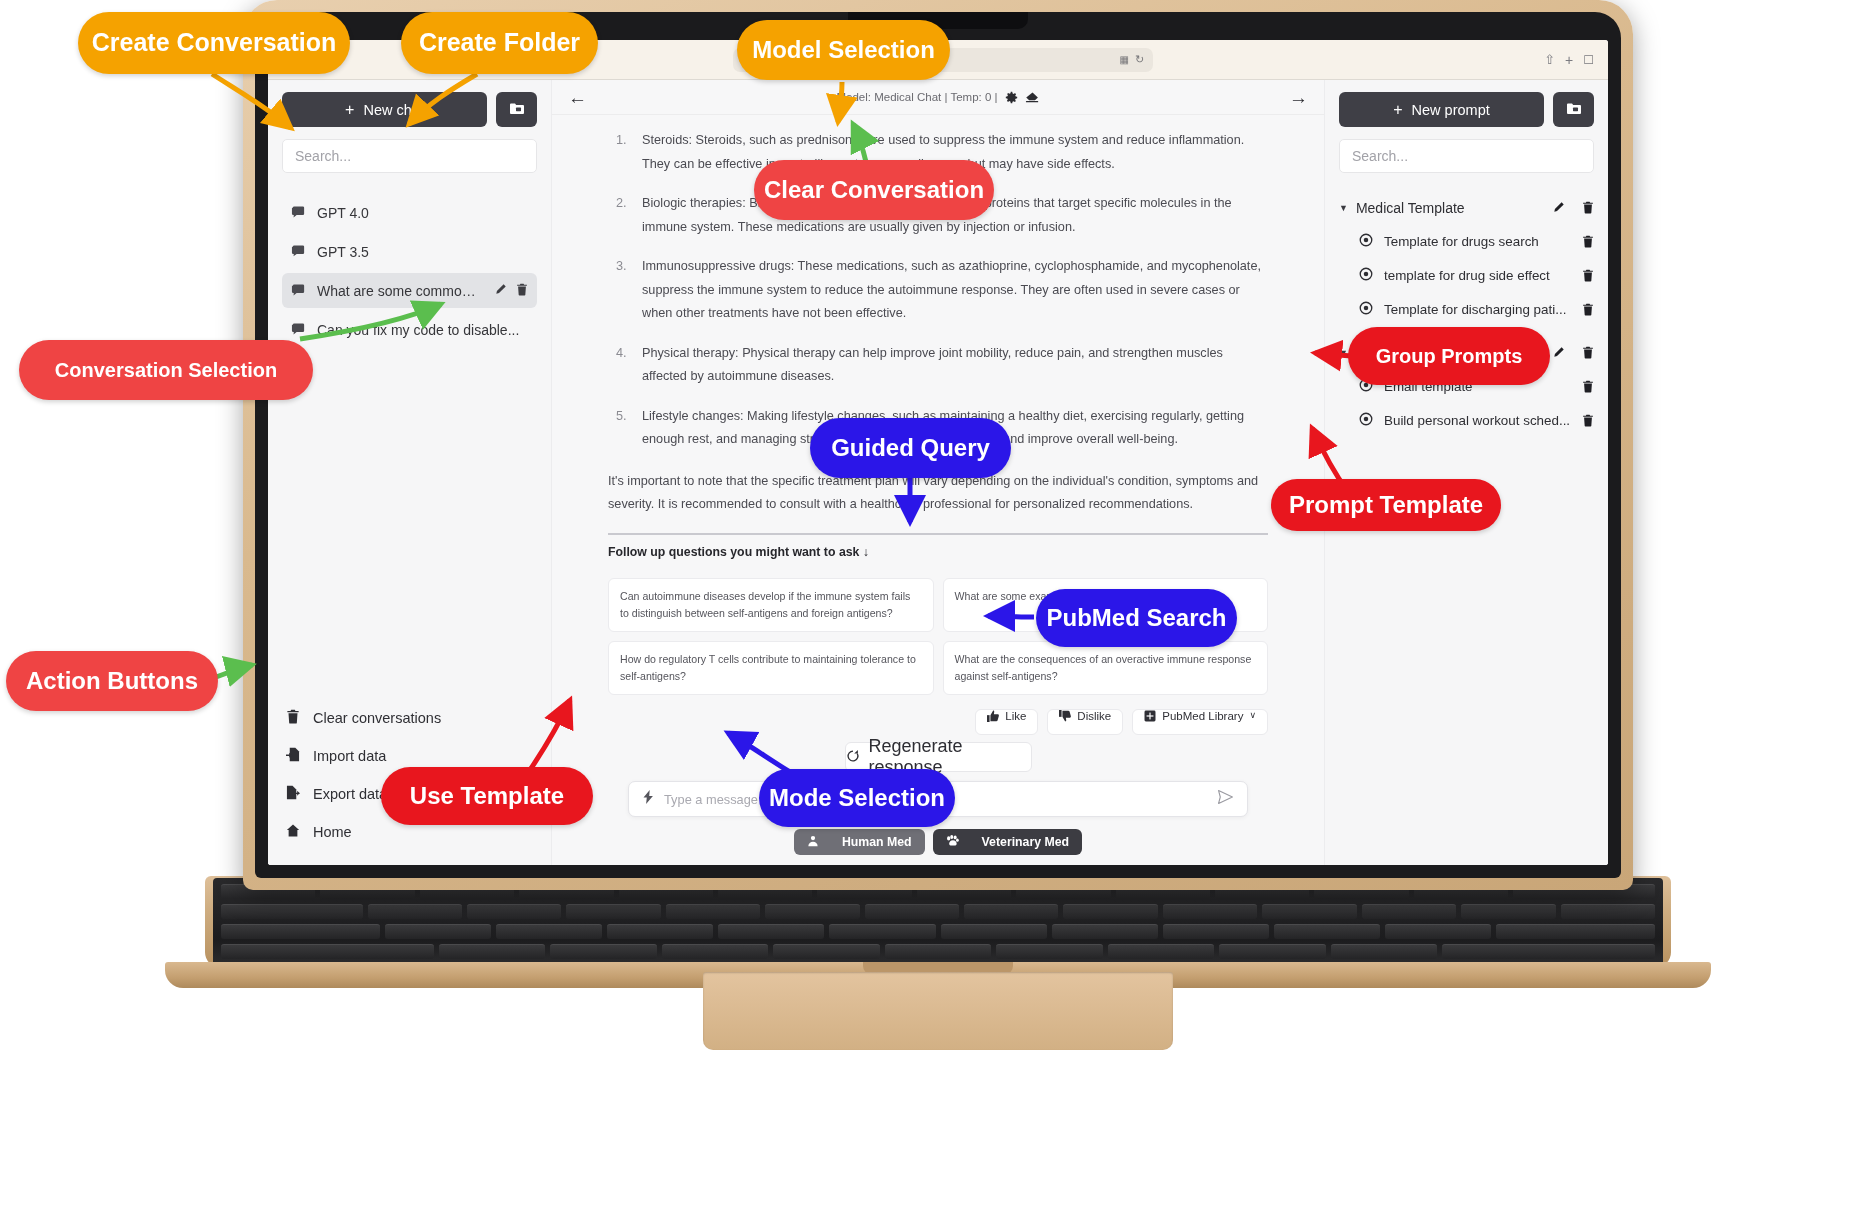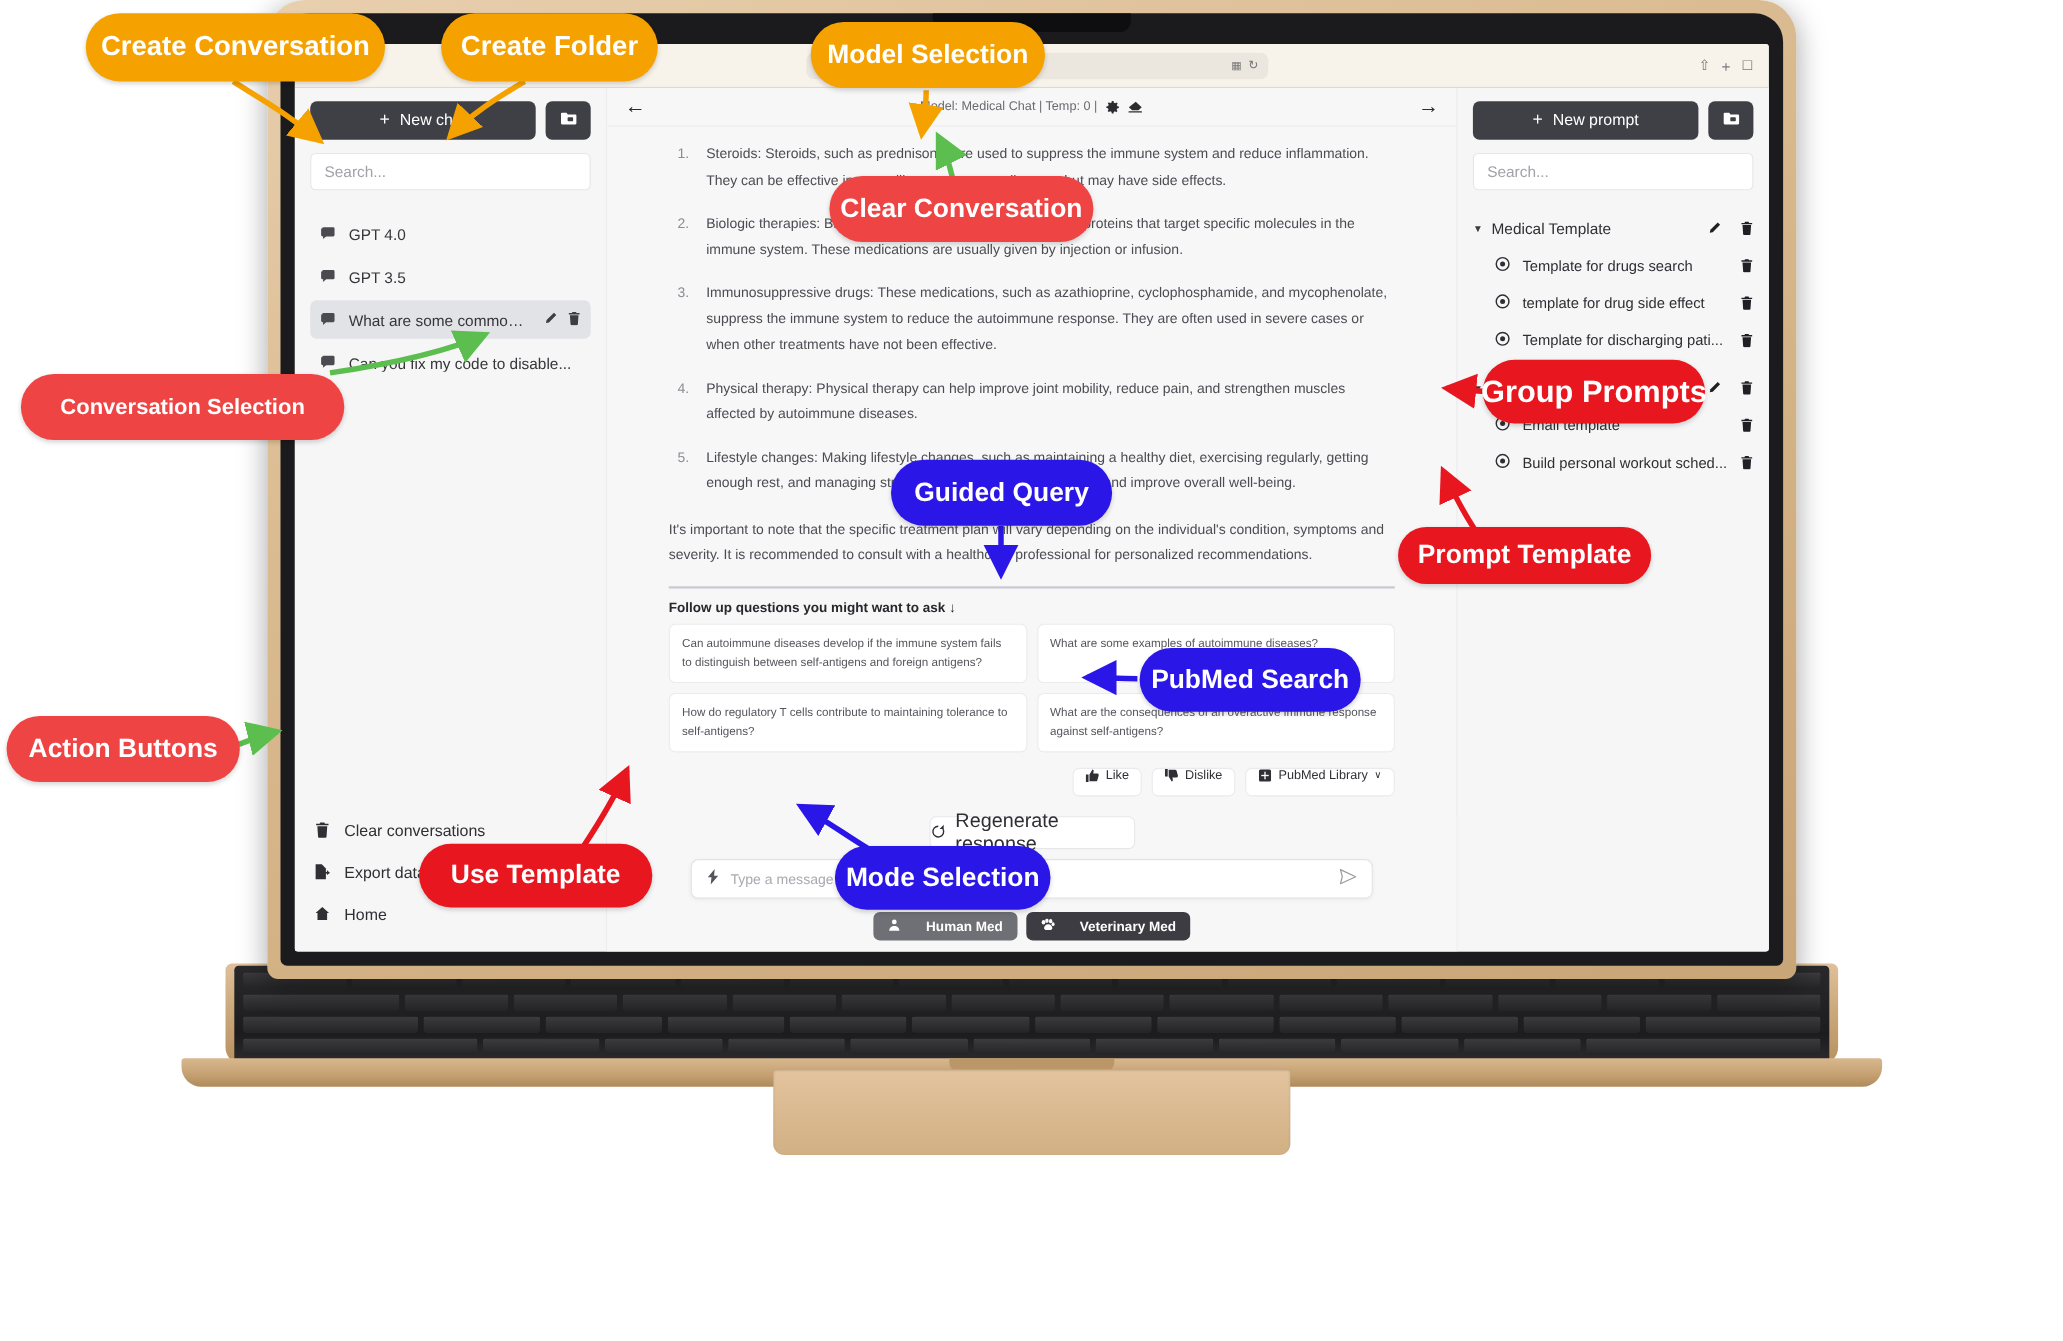--- a/index.html
+++ b/index.html
@@ -138,21 +138,21 @@
   ol.pts li {
     counter-increment: li; position:relative; padding-left: 34px; margin-bottom: 16px;
     font-size: 12.7px; line-height: 1.85; color:#4b4b52;
   }
   ol.pts li::before {
     content: counter(li) "."; position:absolute; left: 8px; top:0; color:#8b8b92;
   }
   .para { font-size:12.7px; line-height:1.85; color:#4b4b52; margin-top: 18px; }
 
   .hr { height:2px; background:#c9c9cf; margin: 16px 0 10px 0; }
-  .fq-title { font-size:12.3px; font-weight:bold; color:#27272c; margin-bottom:8px; }
+  .fq-title { font-size:12.3px; font-weight:bold; color:#27272c; margin-bottom:19px; }
   .fq-grid { display:grid; grid-template-columns: 1fr 1fr; gap: 9px; }
   .fq {
     background:#fff; border:1px solid #ebebee; border-radius:6px;
     padding: 9px 11px; font-size: 10.6px; line-height:1.62; color:#55555c; cursor:pointer;
     min-height: 44px;
   }
   .react { display:flex; justify-content:flex-end; gap:9px; margin-top: 14px; }
   .rbtn {
     background:#fff; border:1px solid #eaeaed; border-radius:6px; height:26px;
     display:flex; align-items:flex-start; gap:6px; padding: 0 11px;
@@ -404,20 +404,30 @@
             </div>
 
             <div class="side-bottom">
               <div class="sb-item">
                 <span>
                   <svg width="14" height="15" viewBox="0 0 14 16">
                       <path d="M5 .8h4l.6 1.2H13v1.5H1V2h3.4zM2.2 4.4h9.6l-.7 10.2a1 1 0 01-1 .9H3.9a1 1 0 01-1-.9z" fill="#2f2f34"></path>
                     </svg>
                 </span>
                 <span>Clear conversations</span>
+              </div>
+              <div class="sb-item">
+                <span>
+                  <svg width="14" height="15" viewBox="0 0 15 16">
+                      <path d="M4 .8h6l4 4v10.4H4z" fill="#2f2f34"></path>
+                      <path d="M0 8h5v1.6H0z" fill="#2f2f34"></path>
+                      <path d="M6.6 8.8L3.4 6v5.6z" fill="#2f2f34"></path>
+                    </svg>
+                </span>
+                <span>Import data</span>
               </div>
               <div class="sb-item">
                 <span>
                   <svg width="14" height="15" viewBox="0 0 15 16">
                       <path d="M1 .8h6l4 4v10.4H1z" fill="#2f2f34"></path>
                       <path d="M10 8.2h4.4v1.5H10z" fill="#2f2f34"></path>
                       <path d="M12 6.2l2.6 2.7L12 11.5z" fill="#2f2f34"></path>
                     </svg>
                 </span>
                 <span>Export data</span>
@@ -752,21 +762,21 @@
 </div>
 
 <div class="cal green" style="left:19px; top:340px; width:294px; height:60px; font-size:20px;text-align:center;">
   <span>Conversation Selection</span>
 </div>
 
 <div class="cal green" style="left:6px; top:651px; width:212px; height:60px; font-size:24px;">
   <span>Action Buttons</span>
 </div>
 
-<div class="cal red" style="left:1348px; top:327px; width:202px; height:58px; font-size:28px;">
+<div class="cal red" style="left:1348px; top:327px; width:202px; height:58px; font-size:20px;">
   <span>Group Prompts</span>
 </div>
 
 <div class="cal red" style="left:1271px; top:479px; width:230px; height:52px; font-size:24px;">
   <span>Prompt Template</span>
 </div>
 
 <div class="cal blue" style="left:810px; top:418px; width:201px; height:60px; font-size:24px;">
   <span>Guided Query</span>
 </div>

